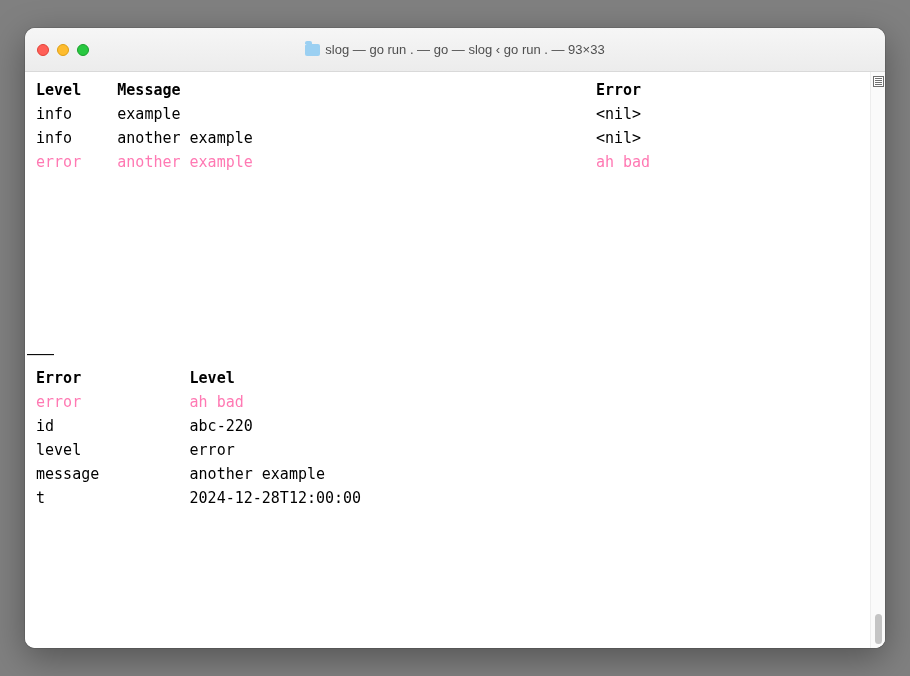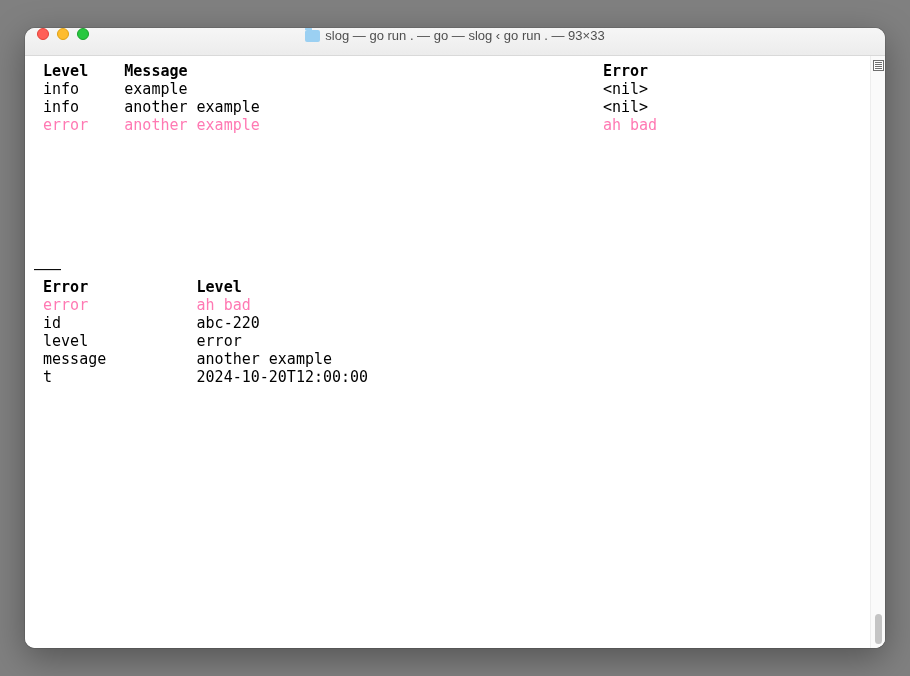--- a/index.html
+++ b/index.html
@@ -17,25 +17,25 @@
       width: 860px;
       height: 620px;
       background: #ffffff;
       border-radius: 10px;
       box-shadow: 0 10px 35px rgba(0,0,0,0.35), 0 0 0 1px rgba(0,0,0,0.1);
       display: flex;
       flex-direction: column;
       overflow: hidden;
     }
     .titlebar {
-      height: 28px;
+      height: 44px;
       background: linear-gradient(#f6f6f6, #ececec);
       border-bottom: 1px solid #d9d9d9;
       display: flex;
-      align-items: flex-start;
+      align-items: center;
       position: relative;
       flex: 0 0 auto;
     }
     .traffic-lights {
       display: flex;
       gap: 8px;
       padding-left: 12px;
     }
     .tl {
       width: 12px;
@@ -75,24 +75,24 @@
       border-radius: 2px 2px 0 0;
     }
     .terminal-body {
       flex: 1 1 auto;
       position: relative;
       background: #ffffff;
       display: flex;
     }
     .terminal-pre {
       flex: 1 1 auto;
-      padding: 6px 6px 6px 9px;
+      padding: 6px 6px 6px 2px;
       font-family: "SF Mono", Menlo, Monaco, Consolas, monospace;
       font-size: 15px;
-      line-height: 18px;
+      line-height: 24px;
       color: #000000;
       white-space: pre;
       overflow: hidden;
     }
     .bold { font-weight: 700; }
     .err { color: #ff79b3; }
     .scrollbar-track {
       width: 15px;
       background: #fafafa;
       border-left: 1px solid #ededed;
@@ -143,21 +143,21 @@
 
 
 
 
 –––
  <span class="bold">Error            </span><span class="bold">Level</span>
  <span class="err">error            </span><span class="err">ah bad</span>
  <span class="">id               </span><span class="">abc-220</span>
  <span class="">level            </span><span class="">error</span>
  <span class="">message          </span><span class="">another example</span>
- <span class="">t                </span><span class="">2024-10-20T12:00:00</span>
+ <span class="">t                </span><span class="">2024-12-28T12:00:00</span>
 </pre>
     <div class="scrollbar-track">
       <div class="scroll-up">
         <svg width="11" height="11" viewBox="0 0 11 11">
           <rect x="0" y="0" width="11" height="11" fill="#6f6f6f"></rect>
           <rect x="1" y="1" width="9" height="9" fill="#ffffff"></rect>
           <rect x="2" y="2" width="7" height="1" fill="#6f6f6f"></rect>
           <rect x="2" y="4" width="7" height="1" fill="#6f6f6f"></rect>
           <rect x="2" y="6" width="7" height="1" fill="#6f6f6f"></rect>
           <rect x="2" y="8" width="7" height="1" fill="#6f6f6f"></rect>

